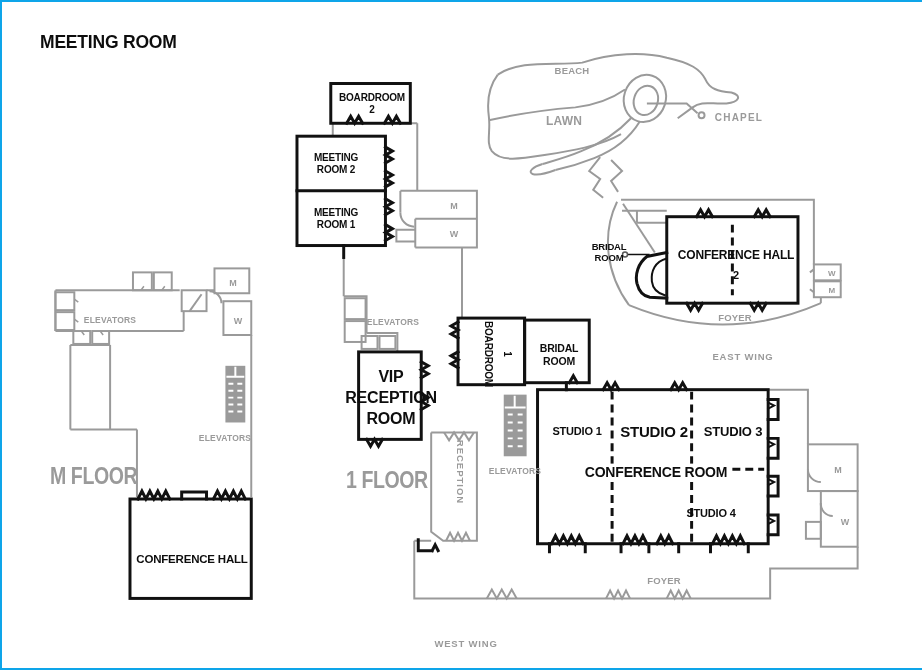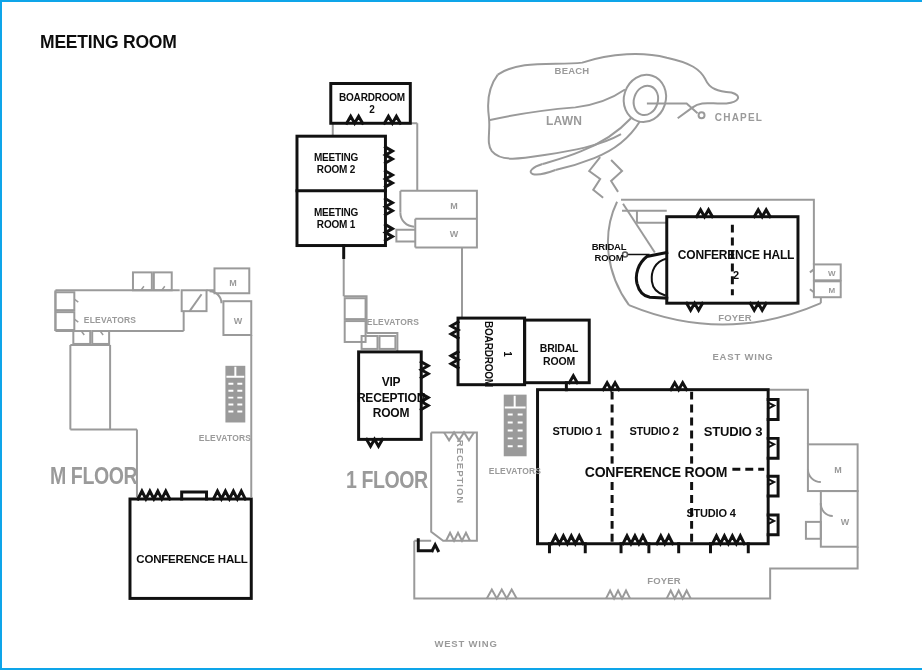--- a/index.html
+++ b/index.html
@@ -190,27 +190,27 @@
   <div class="lbl" style="left:557px;top:353px;font-size:10.5px;">
     <span>BRIDAL</span>
     <span>ROOM</span>
   </div>
   <div class="lbl" style="left:607px;top:250px;font-size:9.5px;">
     <span>BRIDAL</span>
     <span>ROOM</span>
   </div>
   <div class="lbl" style="left:734px;top:253px;font-size:12px;">CONFERENCE HALL</div>
   <div class="lbl" style="left:734px;top:274px;font-size:11px;">2</div>
-  <div class="lbl" style="left:389px;top:396px;font-size:12px;line-height:1.3;">
+  <div class="lbl" style="left:389px;top:396px;font-size:16px;line-height:1.3;">
     <span>VIP</span>
     <span>RECEPTION</span>
     <span>ROOM</span>
   </div>
   <div class="lbl" style="left:575px;top:430px;font-size:11px;">STUDIO 1</div>
-  <div class="lbl" style="left:652px;top:430px;font-size:11px;">STUDIO 2</div>
+  <div class="lbl" style="left:652px;top:430px;font-size:15px;">STUDIO 2</div>
   <div class="lbl" style="left:731px;top:430px;font-size:13px;">STUDIO 3</div>
   <div class="lbl" style="left:709px;top:512px;font-size:11px;">STUDIO 4</div>
   <div class="lbl" style="left:654px;top:470px;font-size:14px;background:#fff;padding:0 2px;">CONFERENCE ROOM</div>
   <div class="lbl" style="left:190px;top:558px;font-size:11.5px;">CONFERENCE HALL</div>
   <div class="lbl rot gray" style="left:458px;top:470px;font-size:9.5px;letter-spacing:1px;">RECEPTION</div>
 
   <div class="lbl gray" style="left:733px;top:316px;font-size:9.5px;">FOYER</div>
   <div class="lbl gray sp" style="left:741px;top:355px;font-size:9.5px;">EAST WING</div>
   <div class="lbl gray" style="left:662px;top:579px;font-size:9.5px;">FOYER</div>
   <div class="lbl gray sp" style="left:464px;top:642px;font-size:9.5px;">WEST WING</div>

